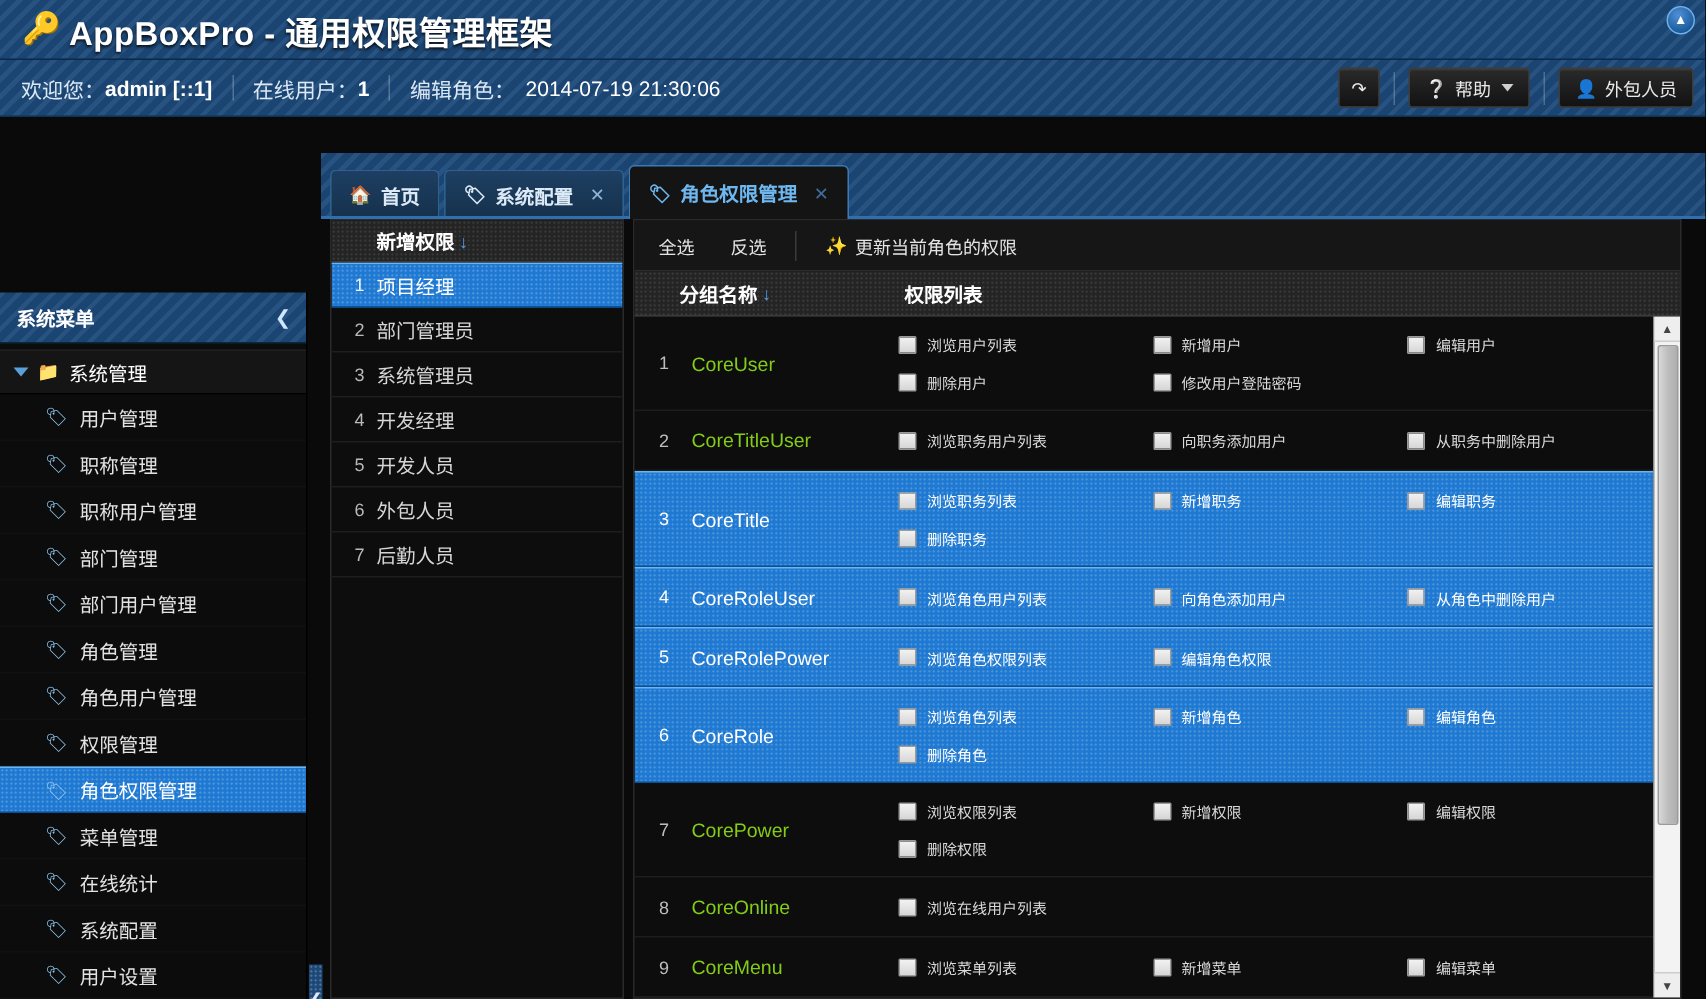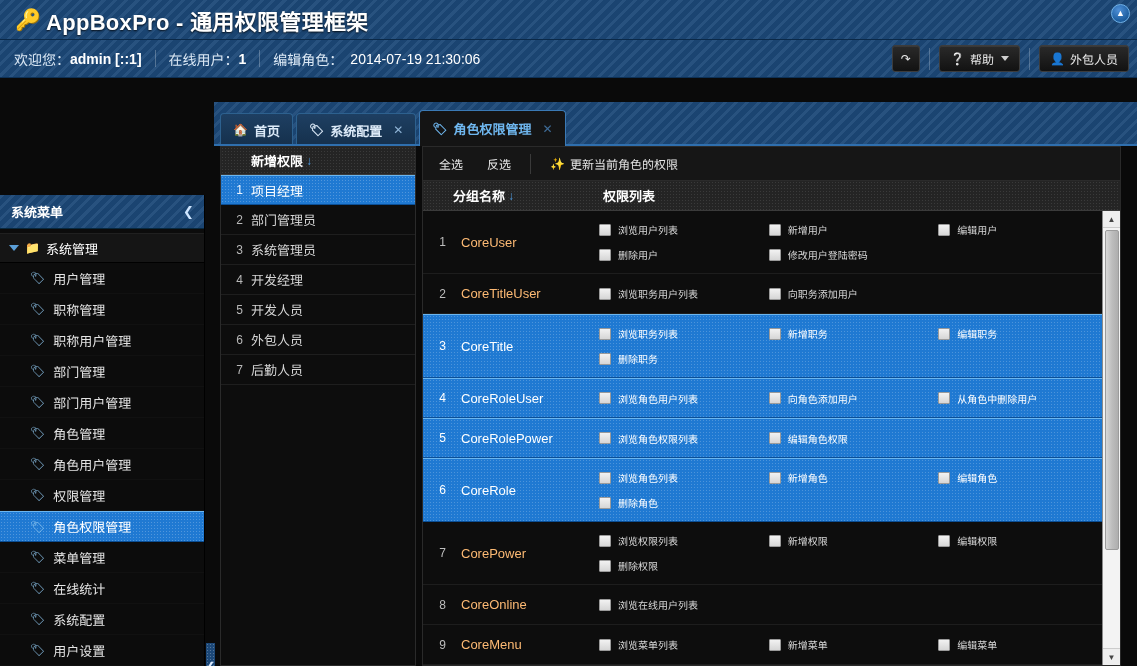--- a/index.html
+++ b/index.html
@@ -263,21 +263,21 @@
   }
   .perm-rows { flex:1 1 auto; min-width:0; }
 
   .perm-row {
     display: flex; align-items: center;
     border-bottom: 1px solid #1d1d1d;
     color: #d8d8d8; font-size: 13px;
     min-height: 40px;
   }
   .perm-row .r-num { width: 30px; text-align: right; padding-right: 7px; color:#bdbdbd; font-size:12px; flex:0 0 30px;}
-  .perm-row .r-group { width: 140px; flex: 0 0 140px; color:#fdba74; font-size:13px; padding-left: 8px;}
+  .perm-row .r-group { width: 140px; flex: 0 0 140px; color:#84cc16; font-size:13px; padding-left: 8px;}
   .perm-row .r-perms { flex: 1 1 auto; display: flex; flex-wrap: wrap; padding: 6px 0; }
   .perm-cell {
     width: 33.33%;
     display: flex; align-items: center; gap: 7px;
     height: 25px;
     padding-left: 6px;
     font-size: 10px;
   }
   .cbx {
     width: 12px; height: 12px; flex:0 0 12px;
@@ -553,20 +553,24 @@
                   <span class="r-group">CoreTitleUser</span>
                   <span class="r-perms">
                     <label class="perm-cell">
                       <span class="cbx"></span>
                       <span>浏览职务用户列表</span>
                     </label>
                     <label class="perm-cell">
                       <span class="cbx"></span>
                       <span>向职务添加用户</span>
                     </label>
+                    <label class="perm-cell">
+                      <span class="cbx"></span>
+                      <span>从职务中删除用户</span>
+                    </label>
                   </span>
                 </div>
                 <div class="perm-row sel">
                   <span class="r-num">3</span>
                   <span class="r-group">CoreTitle</span>
                   <span class="r-perms">
                     <label class="perm-cell">
                       <span class="cbx"></span>
                       <span>浏览职务列表</span>
                     </label>

